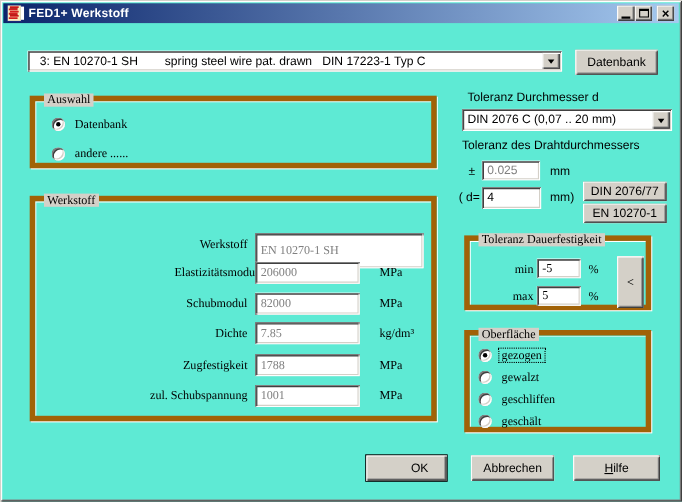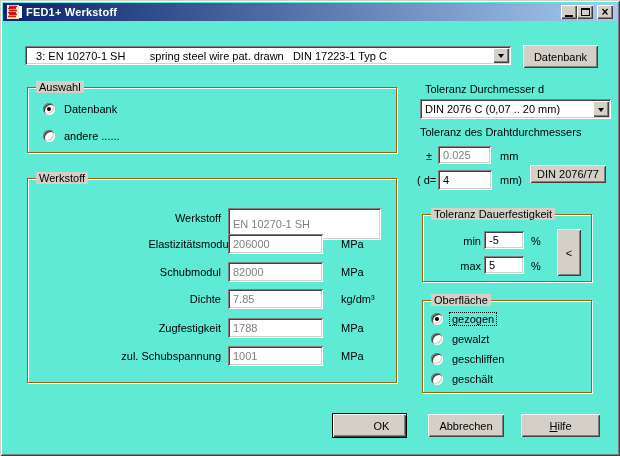--- a/index.html
+++ b/index.html
@@ -52,22 +52,23 @@
   .combo .combo-text { padding-left:5px; white-space:pre; overflow:hidden; }
   .combo .drop {
     position:absolute; right:2px; top:2px; bottom:2px; width:16px;
     background:#d4d0c8;
     box-shadow: inset 1px 1px 0 #ffffff, inset -1px -1px 0 #404040, inset -2px -2px 0 #808080;
     display:flex; align-items:center; justify-content:center;
   }
   .arrow-down { width:0; height:0; border:3px solid transparent; border-top:4px solid #000; margin-top:4px; }
 
   .group {
-    position:absolute; border:1px solid #a16207;
+    position:absolute; border:5px solid #a16207;
     box-shadow: inset 1px 1px 0 #ffffff, 1px 1px 0 #ffffff;
+    font-family: Liberation Serif, serif;
   }
   .legend { position:absolute; top:-7px; left:8px; background:#d4d0c8; padding:0 3px; line-height:12px; }
 
   .radio-row { position:absolute; display:flex; align-items:center; }
   .radio {
     width:12px; height:12px; border-radius:50%; background:#fff; position:relative; flex:0 0 auto;
     box-shadow: inset 1px 1px 0 #808080, inset -1px -1px 0 #ffffff,
                 inset 2px 2px 0 #404040, inset -2px -2px 0 #d4d0c8;
   }
   .radio.checked::after {
@@ -183,20 +184,23 @@
 
   <span class="lbl" style="left:417px; top:174px;">( d=</span>
   <div class="field sunken" style="left:438px; top:170px; width:54px; height:20px;">
     <span>4</span>
   </div>
   <span class="lbl" style="left:500px; top:174px;">mm)</span>
 
   <div class="btn raised" style="left:530px; top:165px; width:76px; height:18px;">
     <span>DIN 2076/77</span>
   </div>
+  <div class="btn raised" style="left:530px; top:185px; width:76px; height:18px;">
+    <span>EN 10270-1</span>
+  </div>
 
   <div class="group" style="left:422px; top:214px; width:170px; height:68px;">
     <span class="legend">Toleranz Dauerfestigkeit</span>
 
     <span class="lbl lbl-r" style="left:0; top:20px; width:58px;">min</span>
     <div class="field sunken" style="left:61px; top:16px; width:40px; height:18px;">
       <span>-5</span>
     </div>
     <span class="lbl" style="left:108px; top:20px;">%</span>
 

